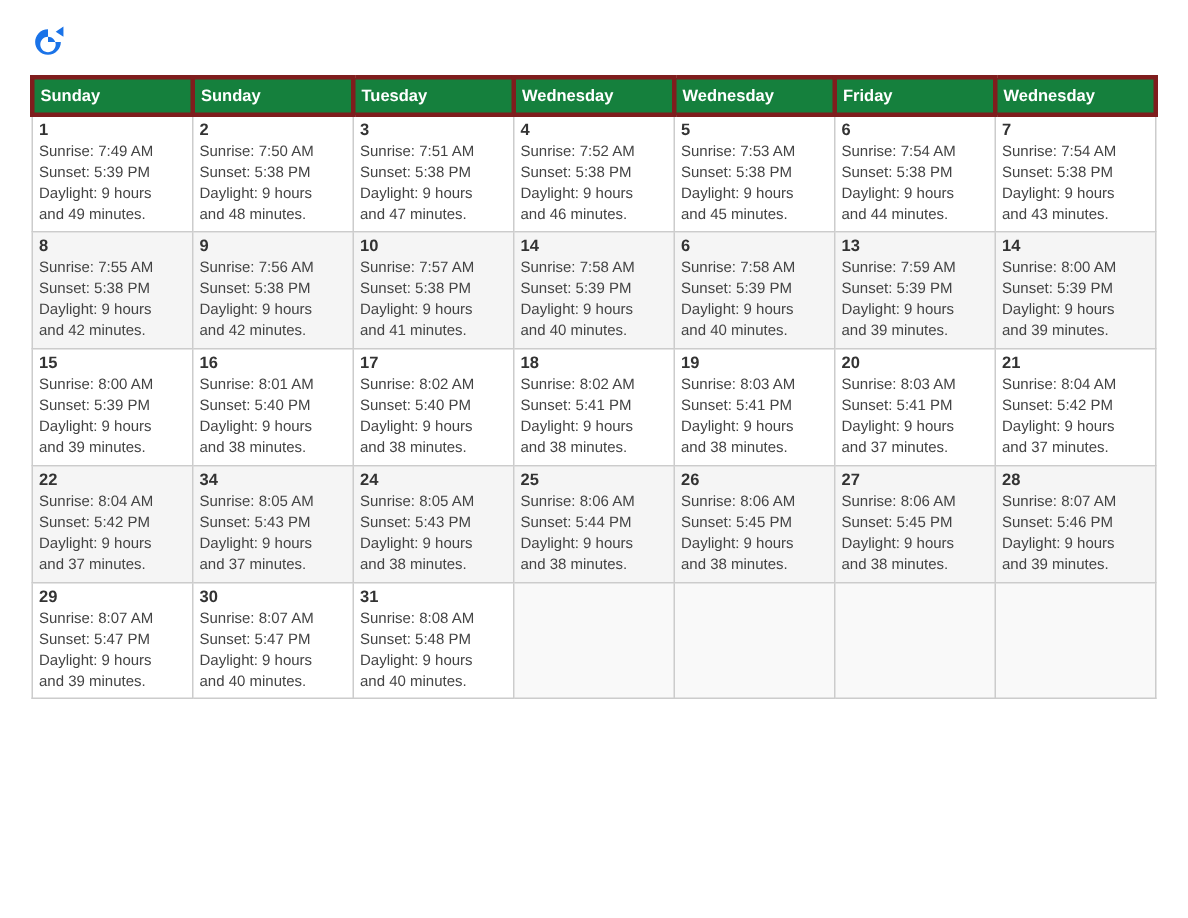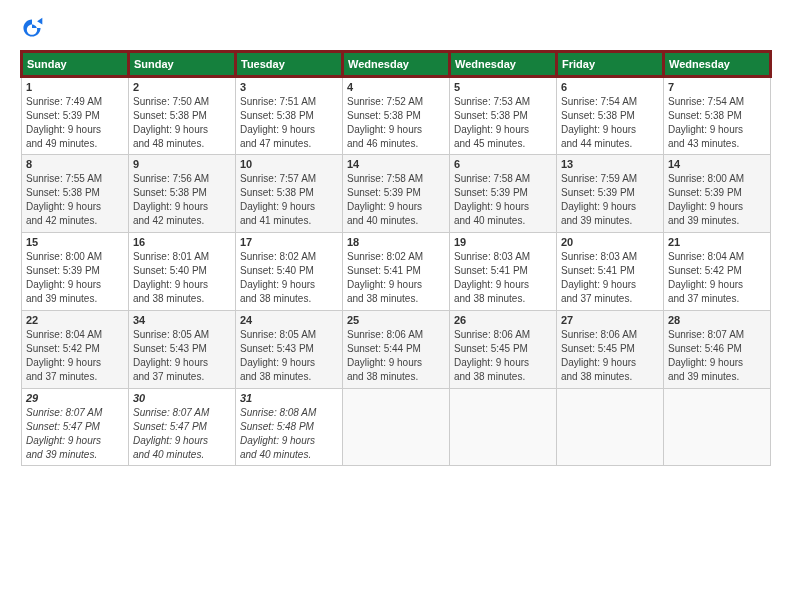--- a/index.html
+++ b/index.html
@@ -86,21 +86,20 @@
       display: block;
       margin-bottom: 2px;
     }
     .day-info {
       font-size: 10px;
       color: #444;
       line-height: 1.4;
     }
     .last-row td {
       height: 68px;
-      font-style: italic;
     }
   </style>
 </head>
 <body>
 
 <div class="page">
   <div class="header">
     <div class="logo">
       <svg class="logo-icon" viewBox="0 0 28 28">
         <path d="M14 4 C8 4 4 9 4 14 C4 19 8 24 14 24 C20 24 24 19 24 14 L14 14 L14 10 C17.3 10 20 12.7 20 16 C20 19.3 17.3 22 14 22 C10.7 22 8 19.3 8 16 C8 12.7 10.7 10 14 10" fill="#1a73e8"></path>

